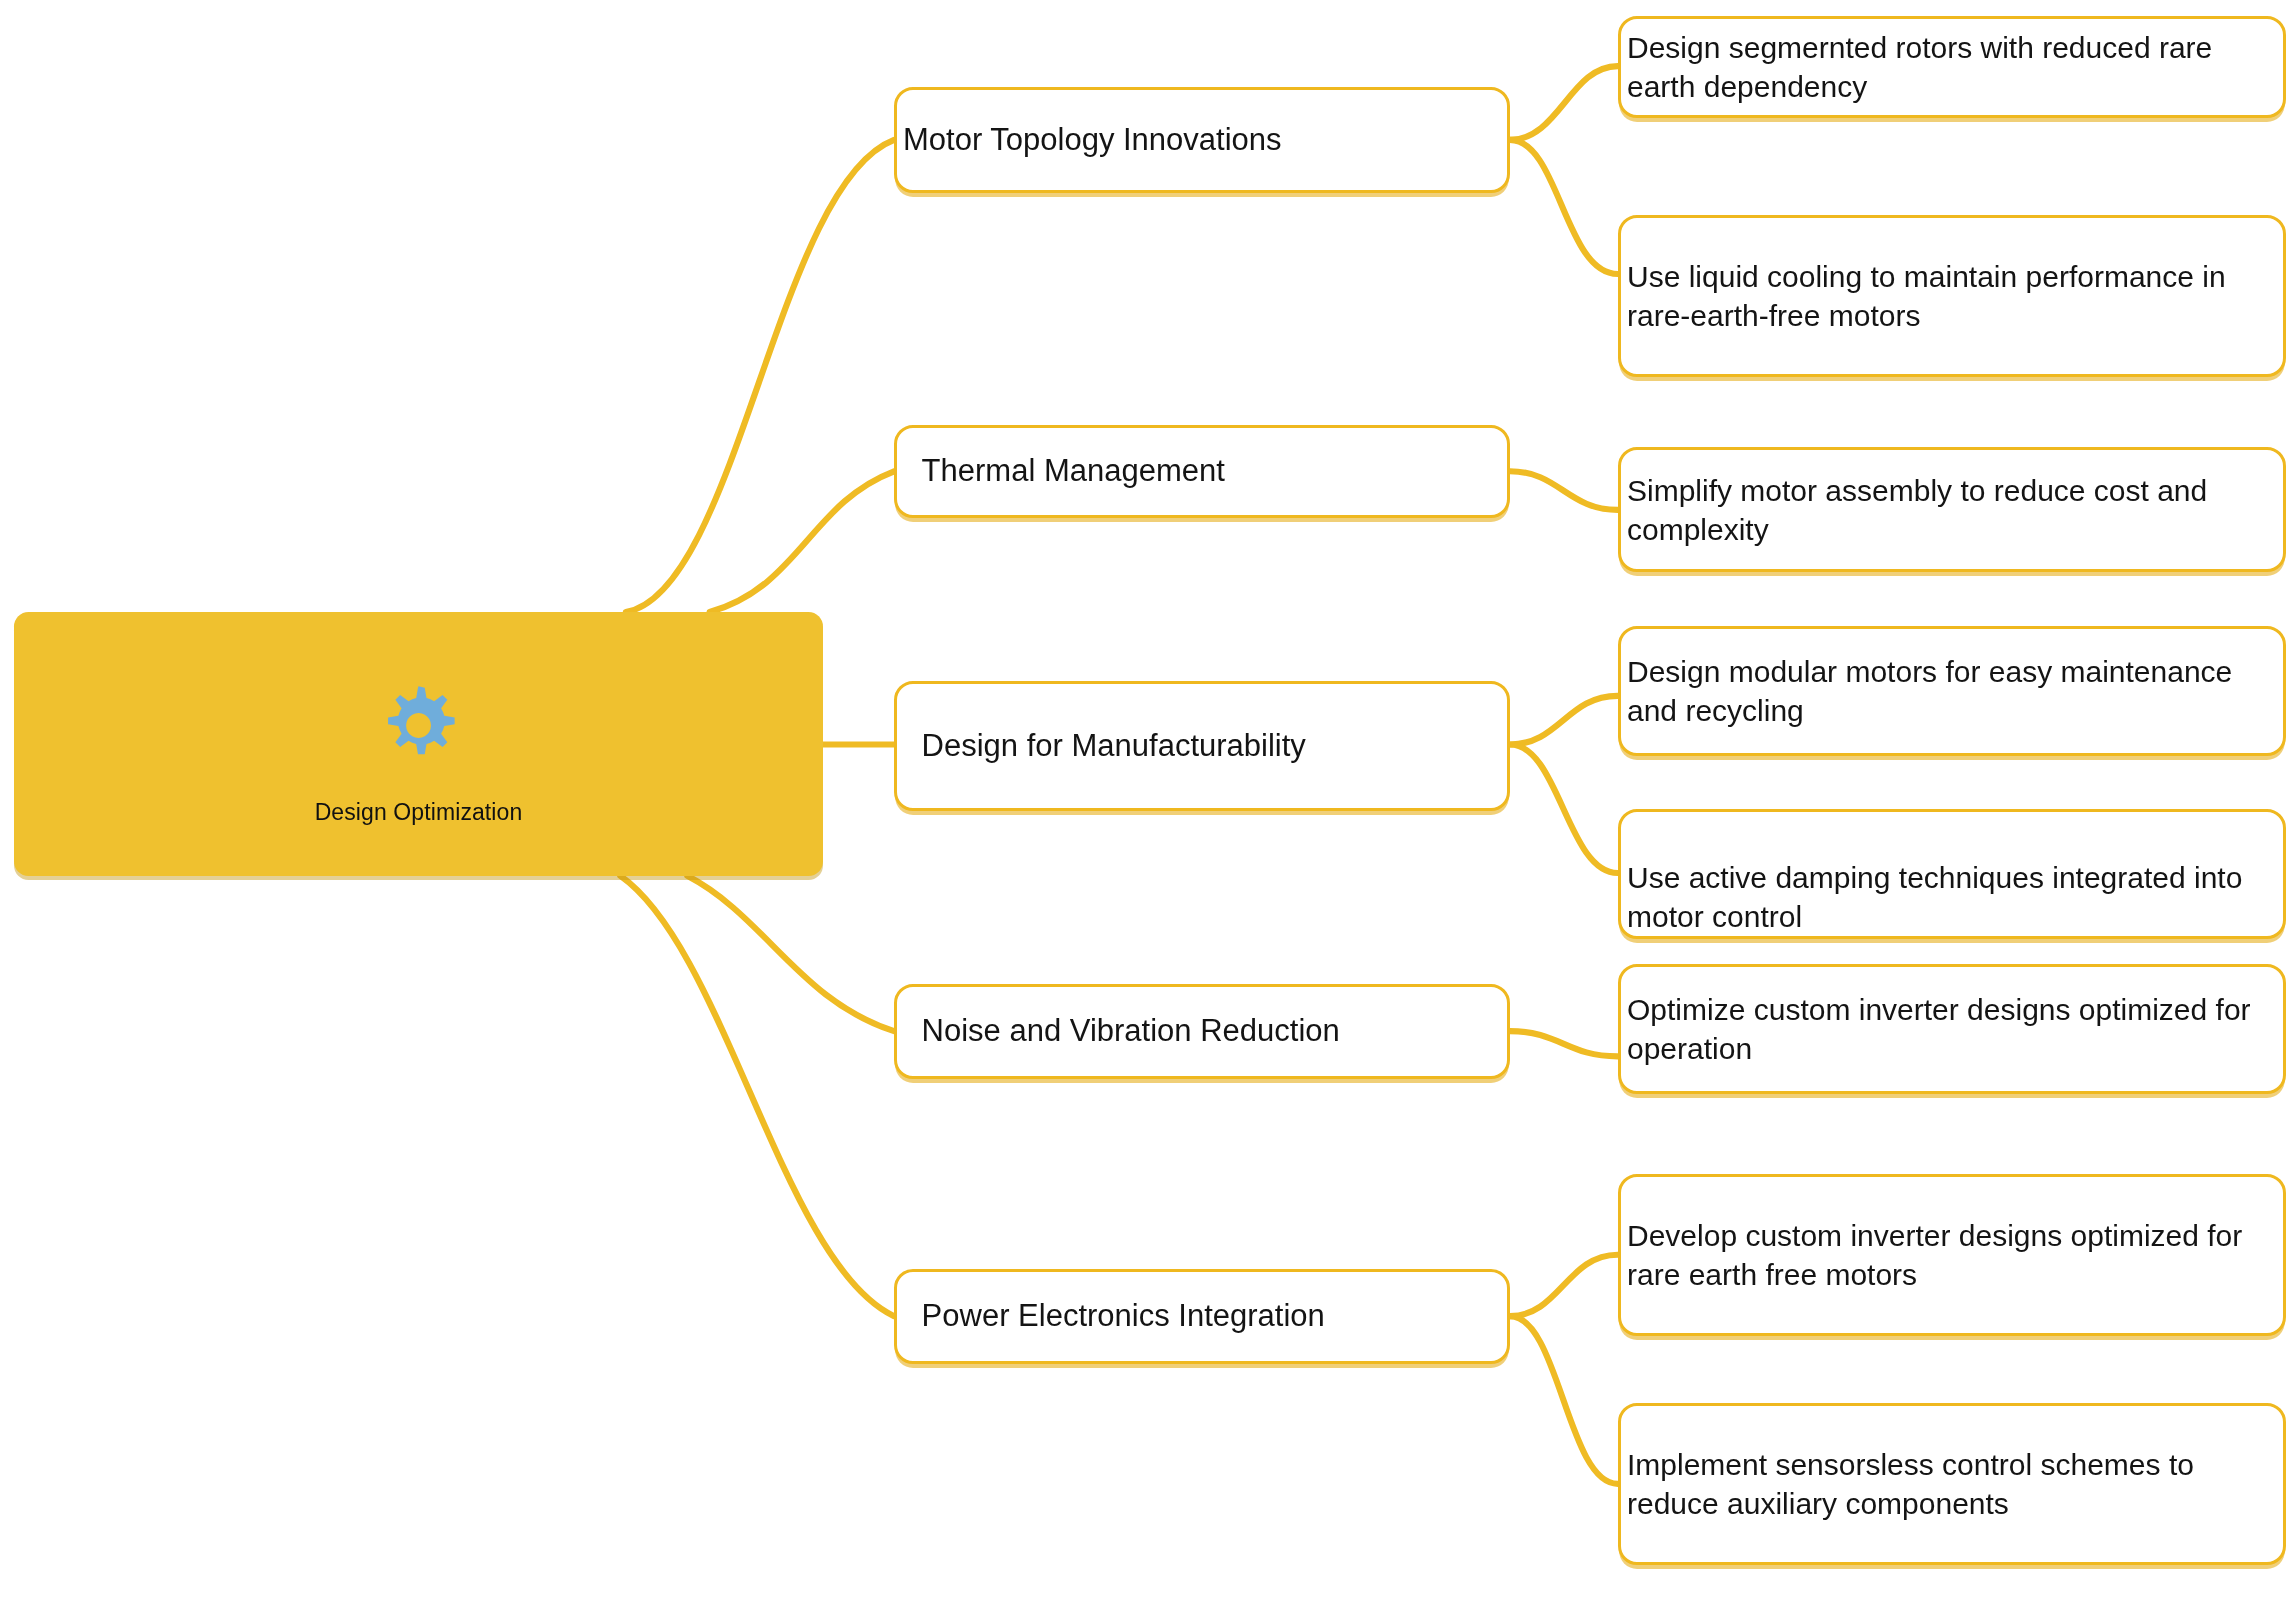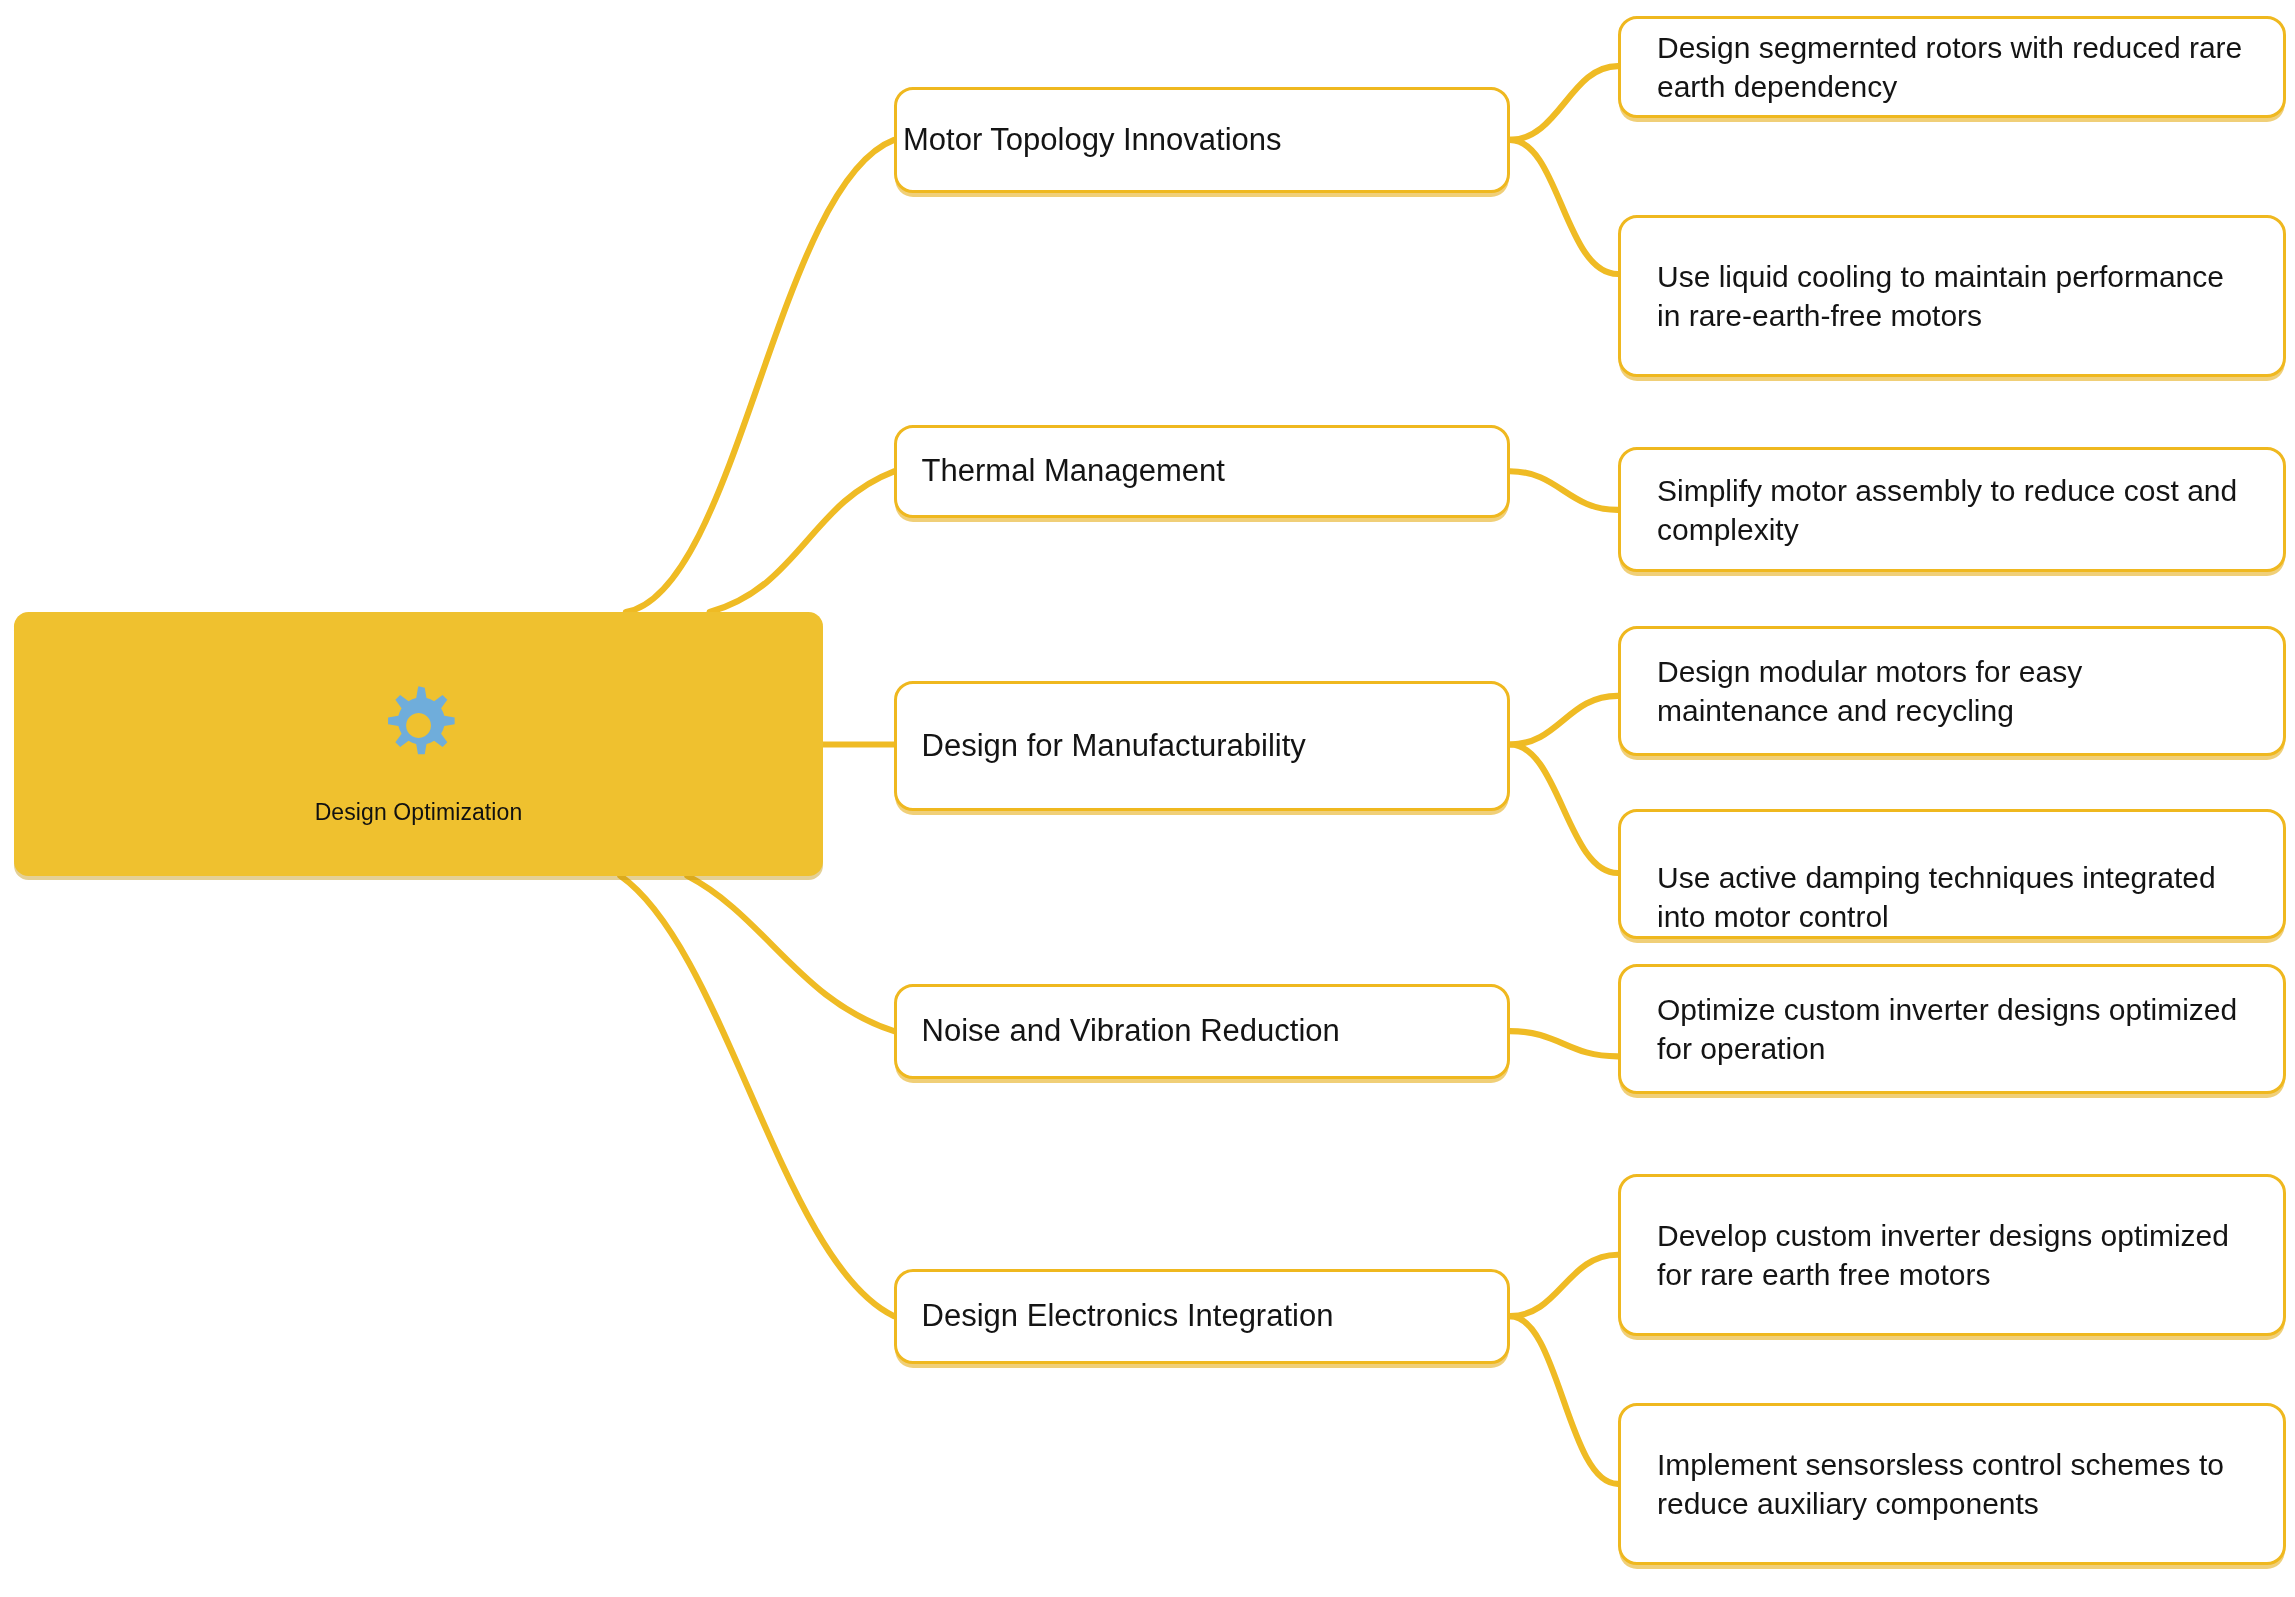--- a/index.html
+++ b/index.html
@@ -35,21 +35,21 @@
     padding:0 24.6px;
   }
   .branch .lbl{font-size:31px;color:#141414;line-height:1.12;}
   
   .leaf{
     left:1618px;width:668px;
     background:#ffffff;
     border:3.4px solid #EFB81F;
     border-radius:19px;
     box-shadow:0 5px 0 -1.1px rgba(230,175,30,.60);
-    padding:0 36px;
+    padding:0 6px;
   }
   .leaf .lbl{font-size:30px;color:#141414;line-height:1.30;}
 </style>
 </head>
 <body>
 
 <div id="stage">
 
   <svg id="links" viewBox="0 0 4107 2859" xmlns="http://www.w3.org/2000/svg">
     <g fill="none" stroke="#EFBB24" stroke-width="11" stroke-linecap="round">
@@ -116,21 +116,21 @@
   </div>
 
   <div class="node branch" style="top:984px;height:95px;">
     <div class="lbl">Noise and Vibration Reduction</div>
   </div>
   <div class="node leaf" style="top:964px;height:130px;">
     <div class="lbl">Optimize custom inverter designs optimized for operation</div>
   </div>
 
   <div class="node branch" style="top:1269px;height:95px;">
-    <div class="lbl">Design Electronics Integration</div>
+    <div class="lbl">Power Electronics Integration</div>
   </div>
   <div class="node leaf" style="top:1174px;height:162px;">
     <div class="lbl">Develop custom inverter designs optimized for rare earth free motors</div>
   </div>
   <div class="node leaf" style="top:1403px;height:162px;">
     <div class="lbl">Implement sensorsless control schemes to reduce auxiliary components</div>
   </div>
 
 </div>
 

